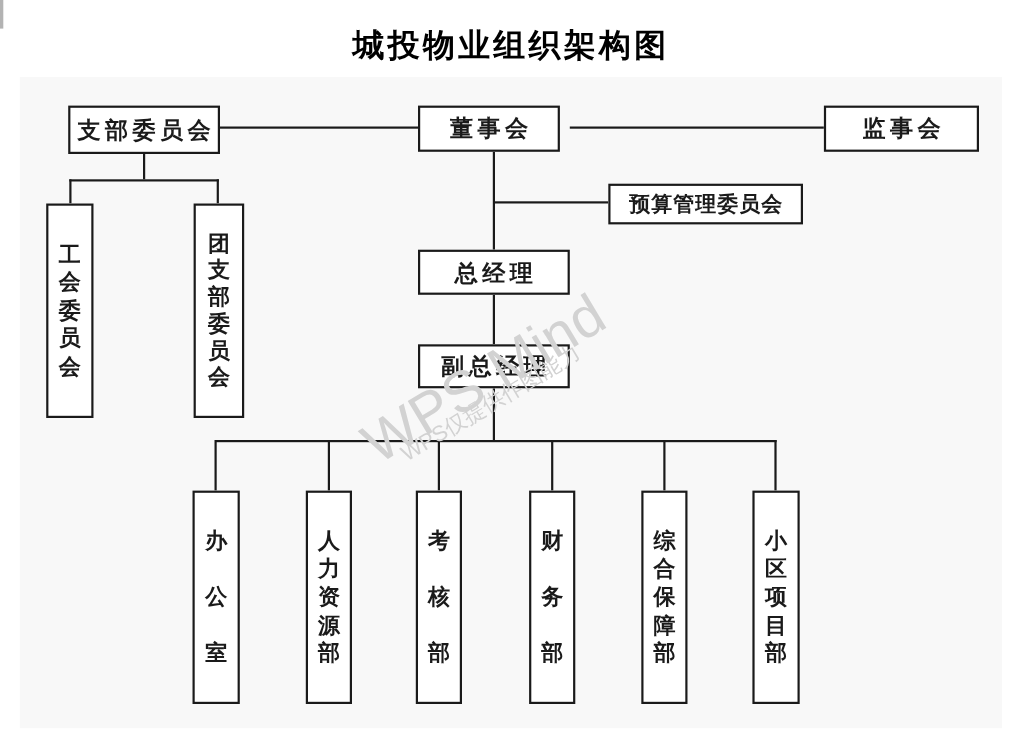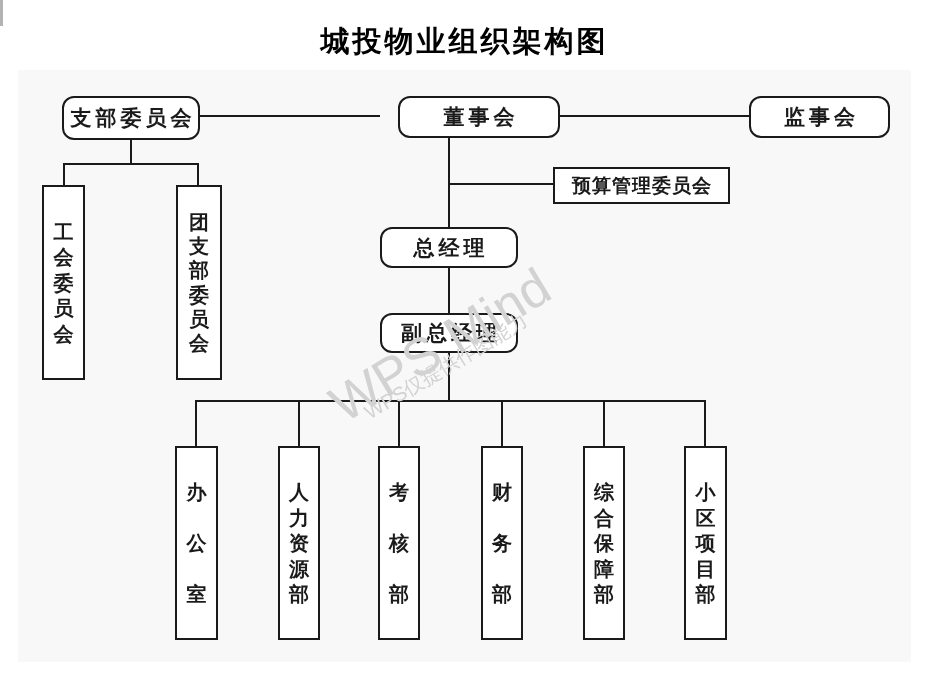--- a/index.html
+++ b/index.html
@@ -14,21 +14,21 @@
   }
   .canvas{
     position:absolute;left:18px;top:70px;width:893px;height:592px;
     background:#f8f8f8;
   }
   .node{
     position:absolute;background:#ffffff;border:2px solid #1a1a1a;box-sizing:border-box;
     display:flex;align-items:center;justify-content:center;
     font-weight:700;color:#1a1a1a;z-index:2;
   }
-  .node.h{font-size:21px;letter-spacing:4px;text-indent:4px;border-radius:12px;}
+  .node.h{font-size:21px;letter-spacing:4px;text-indent:4px;}
   .node.small{font-size:19px;letter-spacing:1px;text-indent:1px;}
   .node.v{font-size:20px;}
   .v-text{
     display:flex;flex-direction:column;align-items:center;justify-content:space-between;
     height:122px;line-height:1;
   }
   .v-text.n6{height:142px;}
   .hline{position:absolute;height:2px;background:#1a1a1a;z-index:1;}
   .vline{position:absolute;width:2px;background:#1a1a1a;z-index:1;}
   .wm{
@@ -63,21 +63,21 @@
   <div class="hline" style="left:178px;top:330px;width:510px;"></div>
   <div class="vline" style="left:177px;top:330px;height:46px;"></div>
   <div class="vline" style="left:280px;top:330px;height:46px;"></div>
   <div class="vline" style="left:380px;top:330px;height:46px;"></div>
   <div class="vline" style="left:483px;top:330px;height:46px;"></div>
   <div class="vline" style="left:585px;top:330px;height:46px;"></div>
   <div class="vline" style="left:686px;top:330px;height:46px;"></div>
 
   <div class="node h" style="left:44px;top:26px;width:138px;height:44px;">支部委员会</div>
 
-  <div class="node h" style="left:380px;top:26px;width:162px;height:42px;">董事会</div>
+  <div class="node h" style="left:362px;top:26px;width:129px;height:42px;">董事会</div>
 
   <div class="node h" style="left:731px;top:26px;width:141px;height:42px;">监事会</div>
 
   <div class="node small" style="left:535px;top:97px;width:177px;height:37px;">预算管理委员会</div>
 
   <div class="node h" style="left:362px;top:157px;width:138px;height:41px;">总经理</div>
 
   <div class="node h" style="left:362px;top:243px;width:138px;height:40px;">副总经理</div>
 
   <div class="node v" style="left:24px;top:115px;width:43px;height:195px;">

